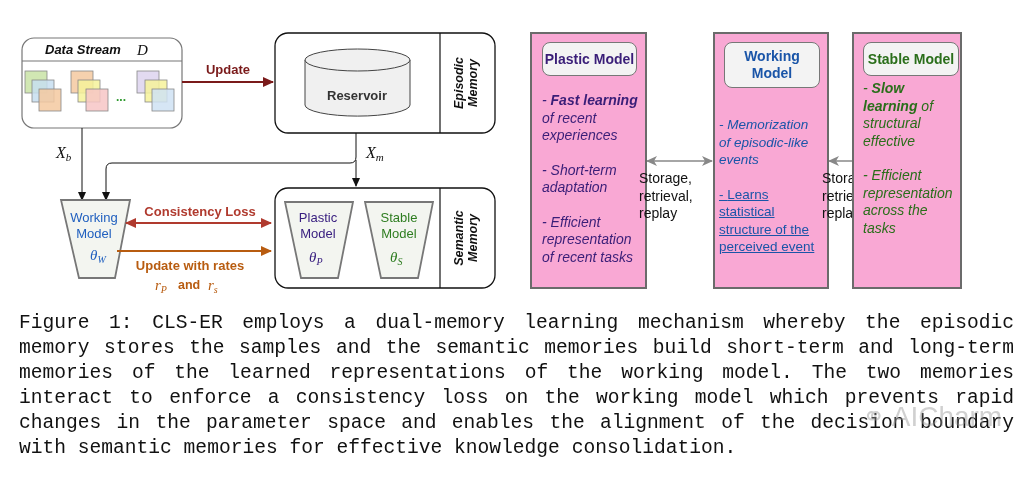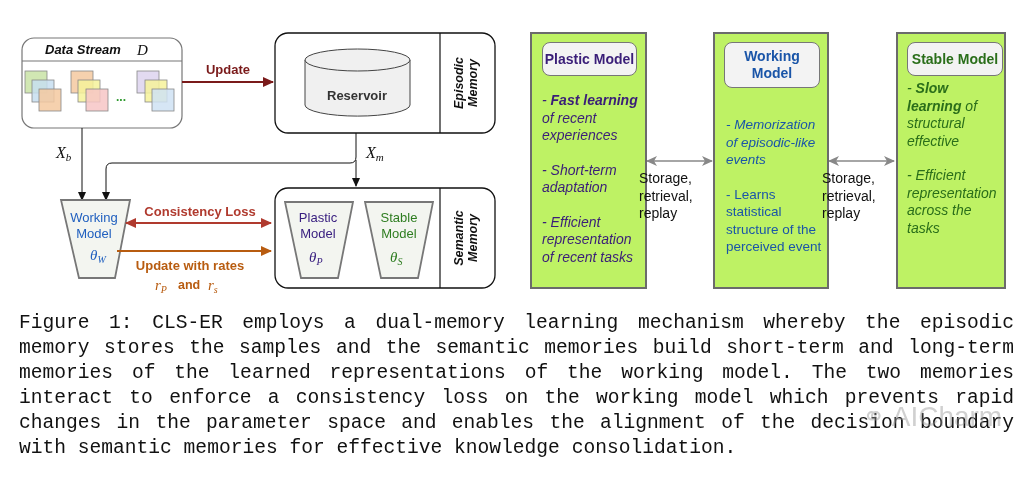--- a/index.html
+++ b/index.html
@@ -5,21 +5,21 @@
   html, body { margin:0; padding:0; background:#ffffff; }
   body { width:1025px; height:484px; position:relative; overflow:hidden; font-family:"Liberation Sans", sans-serif; }
   svg { position:absolute; left:0; top:0; }
   .sans { font-family:"Liberation Sans", sans-serif; }
   .serif { font-family:"Liberation Serif", serif; }
   .caption {
     position:absolute; left:19px; top:311px; width:995px;
     font-family:Liberation Mono, monospace; font-size:19.6px; line-height:25px;
     color:#111; text-align:justify;
   }
-  .panel { position:absolute; border:2px solid #6b6b6b; background:#bef264; box-sizing:border-box; }
+  .panel { position:absolute; border:2px solid #6b6b6b; background:#f9a8d4; box-sizing:border-box; }
   .panel-head {
     position:absolute; border:1.5px solid #777; border-radius:8px; background:#f3f3f3;
     box-sizing:border-box; display:flex; align-items:center; justify-content:center;
     text-align:center; font-weight:bold; font-size:14px; line-height:17px;
   }
   .panel-body { position:absolute; font-size:14px; line-height:17.5px; font-style:italic; }
   .panel-body p { margin:0 0 17px 0; }
   .conn-label { position:absolute; font-size:14px; line-height:17.5px; text-align:left; color:#111; width:80px; }
 </style>
 </head>
@@ -150,33 +150,33 @@
   <div>Storage,</div>
   <div>retrieval,</div>
   <div>replay</div>
 </div>
 
 <div class="panel" style="left:713px; top:32px; width:116px; height:257px;">
   <div class="panel-head" style="left:9px; top:8px; width:96px; height:46px; color:#1a55a8; flex-direction:column;">
     <span>Working</span>
     <span>Model</span>
   </div>
-  <div class="panel-body" style="left:11px; top:82px; width:104px; color:#1a55a8; font-size:13.5px;">
+  <div class="panel-body" style="left:4px; top:82px; width:104px; color:#1a55a8; font-size:13.5px;">
     <p><span>- </span><span>Memorization of episodic-like events</span></p>
-    <p style="font-style:normal;"><span>- </span><span>Learns statistical structure of the perceived event</span></p>
+    <p style="font-style:normal;text-decoration:underline;"><span>- </span><span>Learns statistical structure of the perceived event</span></p>
   </div>
 </div>
 
 <div class="conn-label" style="left:822px; top:170px;">
   <div>Storage,</div>
   <div>retrieval,</div>
   <div>replay</div>
 </div>
 
-<div class="panel" style="left:896px; top:32px; width:110px; height:257px;">
+<div class="panel" style="left:852px; top:32px; width:110px; height:257px;">
   <div class="panel-head" style="left:9px; top:8px; width:96px; height:34px; color:#2a6e1a;">
     <span>Stable Model</span>
   </div>
   <div class="panel-body" style="left:9px; top:46px; width:98px; color:#2a6e1a;">
     <p><span>- </span><b>Slow learning</b><span> of structural effective</span></p>
     <p><span>- </span><span>Efficient representation across the tasks</span></p>
   </div>
 </div>
 
 <div class="caption">Figure 1: CLS-ER employs a dual-memory learning mechanism whereby the episodic memory stores the samples and the semantic memories build short-term and long-term memories of the learned representations of the working model. The two memories interact to enforce a consistency loss on the working model which prevents rapid changes in the parameter space and enables the alignment of the decision boundary with semantic memories for effective knowledge consolidation.</div>

